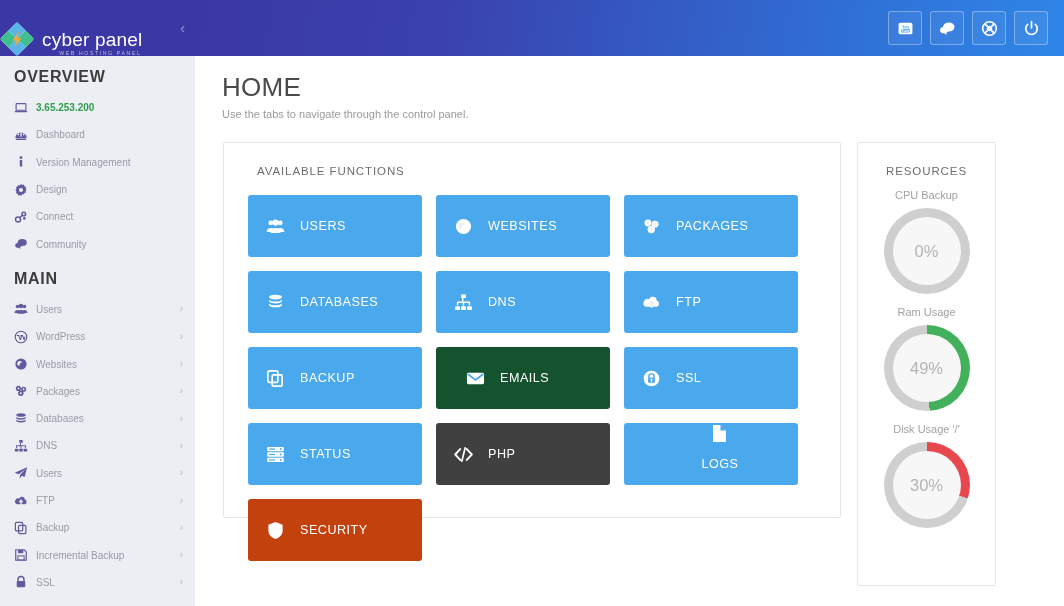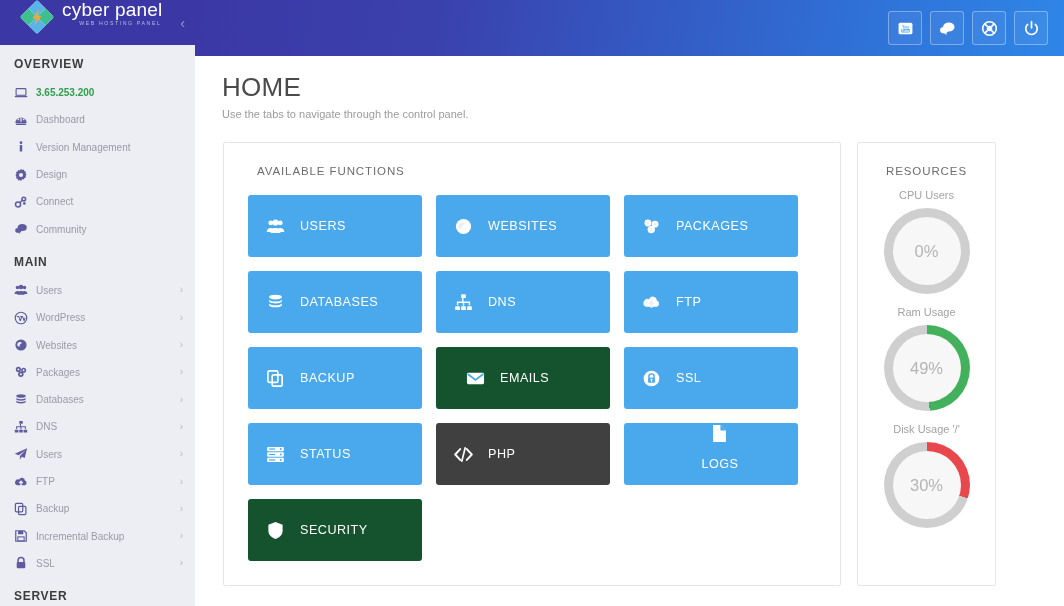--- a/index.html
+++ b/index.html
@@ -13,44 +13,44 @@
 
   
   #sidebar {
     width: 195px; height: 606px;
     background: #eceef3;
     flex: 0 0 195px;
     position: relative;
     overflow: hidden;
   }
   .brand {
-    height: 45px;
+    height: 56px;
     background: #3b38a5;
-    display: flex; align-items: flex-start;
-    padding: 0 20px;
+    display: flex; align-items: flex-end;
+    padding: 0 0;
     position: relative;
   }
   .brand-logo { width: 34px; height: 34px; flex: 0 0 34px; position: relative; }
   .brand-text { margin-left: 8px; line-height: 1; }
   .brand-title {
     color: #ffffff; font-size: 19px; letter-spacing: .2px;
     font-weight: 400; display: block;
   }
   .brand-sub {
     color: #b9bbe0; font-size: 5.2px; letter-spacing: 1.6px;
     display: block; margin-top: 2px; text-align: right; padding-right: 1px;
   }
   .collapse-btn {
     position: absolute; right: 10px; top: 50%; transform: translateY(-50%);
     color: #9a9ad0; font-size: 14px; line-height: 1; cursor: pointer;
     background: none; border: none; font-family: inherit;
   }
 
   .nav-section {
-    font-size: 12px; font-weight: 700; color: #3c3c3c;
+    font-size: 16px; font-weight: 700; color: #3c3c3c;
     letter-spacing: .7px; padding: 12px 0 8px 14px;
   }
   .nav-item {
     display: flex; align-items: center;
     height: 27.3px; padding: 0 12px 0 14px;
     cursor: pointer; position: relative;
   }
   .nav-ico {
     width: 22px; flex: 0 0 22px;
     display: flex; align-items: center; justify-content: flex-start;
@@ -93,21 +93,21 @@
     padding: 22px 25px 0 28px; gap: 16px;
   }
 
   .card {
     background: #fff; border: 1px solid #e6e6e6; border-radius: 2px;
   }
   .card-title {
     font-size: 11.5px; color: #6d6d6d; letter-spacing: .9px;
   }
 
-  #functions-card { width: 618px; height: 444px; padding: 22px 24px; }
+  #functions-card { width: 618px; height: 376px; padding: 22px 24px; }
   #functions-card .card-title { margin-left: 9px; }
   .tile-grid {
     display: flex; flex-wrap: wrap; gap: 14px; margin-top: 18px;
   }
   .tile {
     width: 174px; height: 62px;
     background: #4aa8ec; border-radius: 3px;
     display: flex; align-items: center;
     padding-left: 18px; gap: 14px;
     color: #fff; cursor: pointer;
@@ -519,36 +519,36 @@
             </div>
             <div class="tile" style="background: rgb(74, 168, 236); flex-direction: column;">
               <span class="tile-ico">
                 <svg width="19" height="19" viewBox="0 0 16 16" fill="#ffffff">
                   <path d="M2.6 0.8 h6.2 L13.4 5.4 V15.2 H2.6 Z"></path>
                   <path d="M8.8 0.8 V5.4 H13.4" fill="#4aa8ec"></path>
                 </svg>
               </span>
               <span class="tile-label">LOGS</span>
             </div>
-            <div class="tile" style="background: #14532d;">
+            <div class="tile" style="background: #c2410c;">
               <span class="tile-ico">
                 <svg width="19" height="19" viewBox="0 0 16 16" fill="#ffffff">
                   <path d="M8 0.8 L14 3.2 v5 c0 3.6-3 6-6 7 c-3-1-6-3.4-6-7 v-5z"></path>
                 </svg>
               </span>
               <span class="tile-label">SECURITY</span>
             </div>
           </div>
       </div>
 
       <div class="card" id="resources-card">
         <div class="card-title">RESOURCES</div>
         <div id="gauges">
             <div class="gauge-block" style="margin-top: 12px;">
-              <div class="gauge-label">CPU Users</div>
+              <div class="gauge-label">CPU Backup</div>
               <div class="gauge" style="background:#cfcfcf">
                 <span class="gauge-val">0%</span>
               </div>
             </div>
             <div class="gauge-block" style="margin-top: 12px;">
               <div class="gauge-label">Ram Usage</div>
               <div class="gauge" style="background:conic-gradient(#43b05c 0deg 176.4deg, #cfcfcf 176.4deg 360deg)">
                 <span class="gauge-val">49%</span>
               </div>
             </div>

